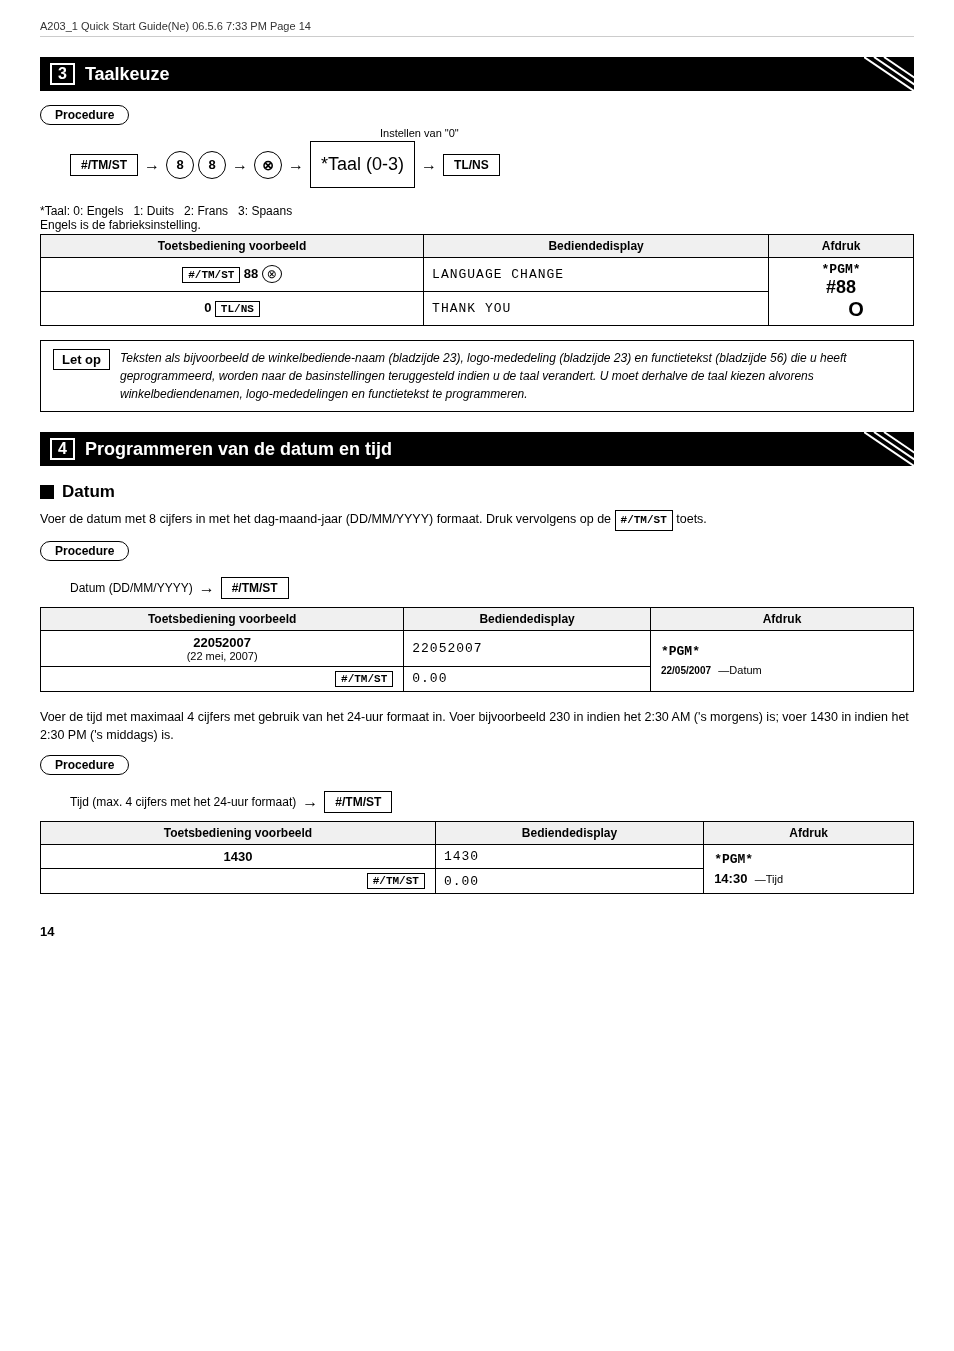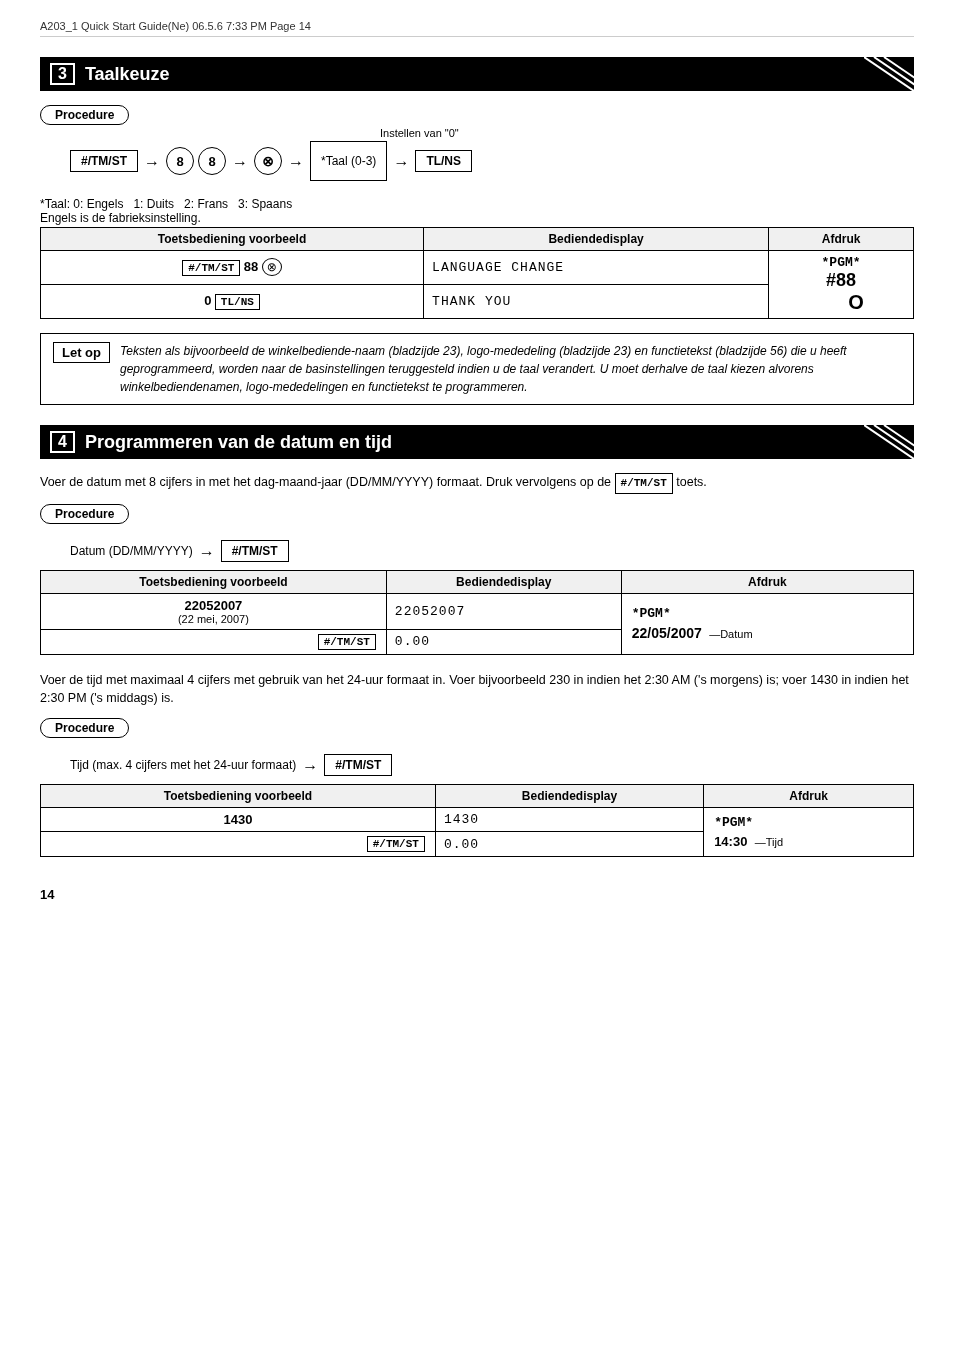--- a/index.html
+++ b/index.html
@@ -90,21 +90,21 @@
       height: 28px;
       display: flex;
       align-items: center;
       justify-content: center;
       font-size: 14px;
       font-weight: bold;
     }
     .flow-label-box {
       border: 1.5px solid #000;
       padding: 12px 10px;
-      font-size: 12px;
+      font-size: 18px;
       background: #fff;
       text-align: right;
     }
     .footnote {
       font-size: 12px;
       margin-bottom: 2px;
     }
     .example-table {
       width: 100%;
       border-collapse: collapse;
@@ -288,20 +288,24 @@
     <span class="section-number">4</span>
     <span class="section-title">Programmeren van de datum en tijd</span>
     <svg class="diagonal-svg" viewBox="0 0 50 35" preserveAspectRatio="none">
       <line x1="0" y1="0" x2="50" y2="35" stroke="white" stroke-width="2"></line>
       <line x1="10" y1="0" x2="60" y2="35" stroke="white" stroke-width="2"></line>
       <line x1="20" y1="0" x2="70" y2="35" stroke="white" stroke-width="2"></line>
     </svg>
   </div>
 
   <div>
+    <div class="subsection-title">
+      <span class="square-bullet"></span>
+      <span>Datum</span>
+    </div>
 
     <div class="body-text">
       <span>Voer de datum met 8 cijfers in met het dag-maand-jaar (DD/MM/YYYY) formaat. Druk vervolgens op de</span>
       <span class="small-box">#/TM/ST</span>
       <span>toets.</span>
     </div>
 
     <div style="margin-bottom:6px;">
       <span class="procedure-badge">Procedure</span>
     </div>
@@ -323,21 +327,21 @@
       <tbody>
         <tr>
           <td style="text-align:center;">
             <div style="font-size:13px;font-weight:bold;">22052007</div>
             <div style="font-size:11px;">(22 mei, 2007)</div>
           </td>
           <td class="display-text">22052007</td>
           <td rowspan="2" style="vertical-align:middle; text-align:left; padding-left:10px;">
             <div class="pgm-box">*PGM*</div>
             <div style="position:relative; margin-top:4px;">
-              <span style="font-size:14px;font-weight:bold;">22/05/2007</span>
+              <span style="font-size:10px;font-weight:bold;">22/05/2007</span>
               <span style="font-size:11px; margin-left:4px;">—Datum</span>
             </div>
           </td>
         </tr>
         <tr>
           <td style="text-align:right; padding-right:10px;">
             <span class="small-box">#/TM/ST</span>
           </td>
           <td class="display-text">0.00</td>
         </tr>

